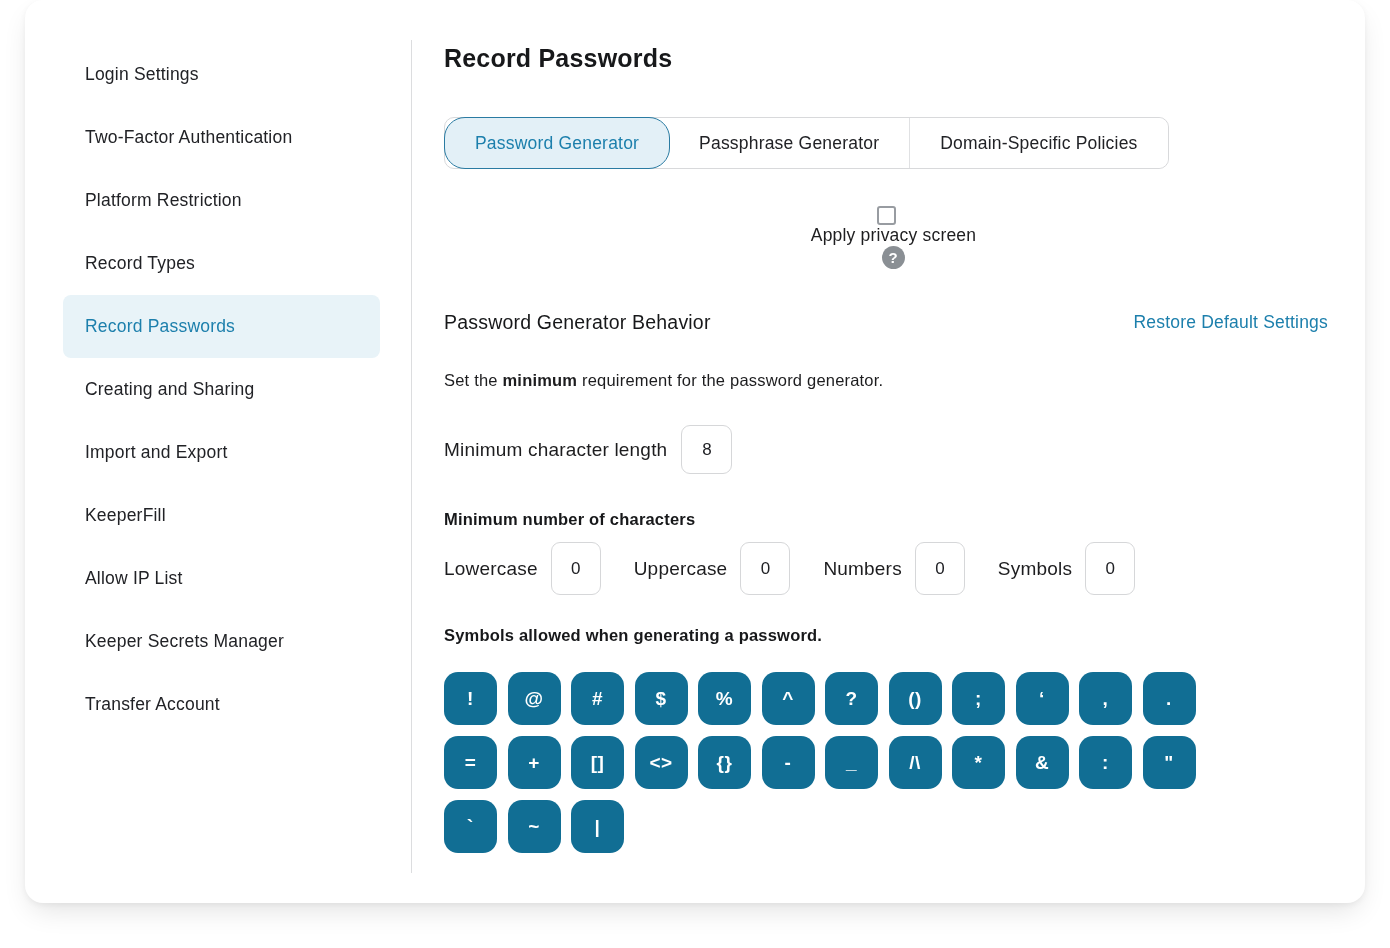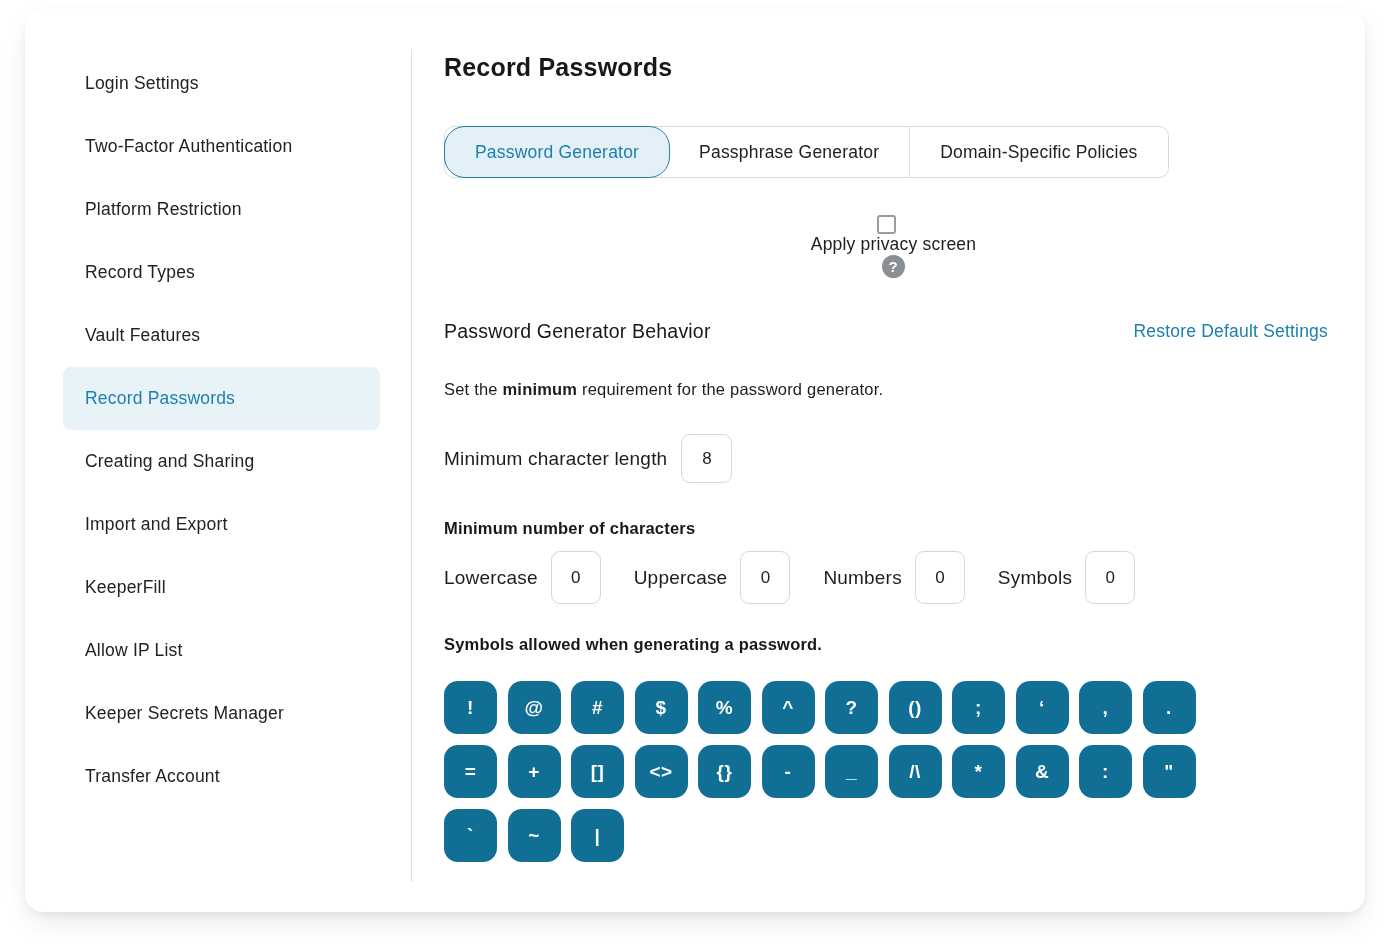--- a/index.html
+++ b/index.html
@@ -4,21 +4,21 @@
 <style>
   * { box-sizing: border-box; }
   html, body { margin: 0; padding: 0; background: #ffffff; }
   body {
     width: 1390px; height: 948px; position: relative;
     font-family: "Liberation Sans", sans-serif;
     color: #1d1d1f;
     -webkit-font-smoothing: antialiased;
   }
   .card {
-    position: absolute; left: 25px; top: 9px;
+    position: absolute; left: 25px; top: 0;
     width: 1340px; height: 903px;
     background: #ffffff; border-radius: 18px;
     box-shadow: 0 2px 6px rgba(0,0,0,0.05), 0 12px 28px -6px rgba(0,0,0,0.12);
     display: flex; overflow: hidden;
   }
 
   
   .sidebar { width: 386px; flex: 0 0 386px; padding: 43px 0 0 38px; }
   .side-item {
     width: 317px; height: 63px; display: flex; align-items: center;
@@ -94,21 +94,20 @@
 </head>
 <body>
 
 <div class="card">
 
   <nav class="sidebar">
     <div class="side-item">Login Settings</div>
     <div class="side-item">Two-Factor Authentication</div>
     <div class="side-item">Platform Restriction</div>
     <div class="side-item">Record Types</div>
-    <div class="side-item">Vault Features</div>
     <div class="side-item active">Record Passwords</div>
     <div class="side-item">Creating and Sharing</div>
     <div class="side-item">Import and Export</div>
     <div class="side-item">KeeperFill</div>
     <div class="side-item">Allow IP List</div>
     <div class="side-item">Keeper Secrets Manager</div>
     <div class="side-item">Transfer Account</div>
   </nav>
 
   <div class="vdivider"></div>

